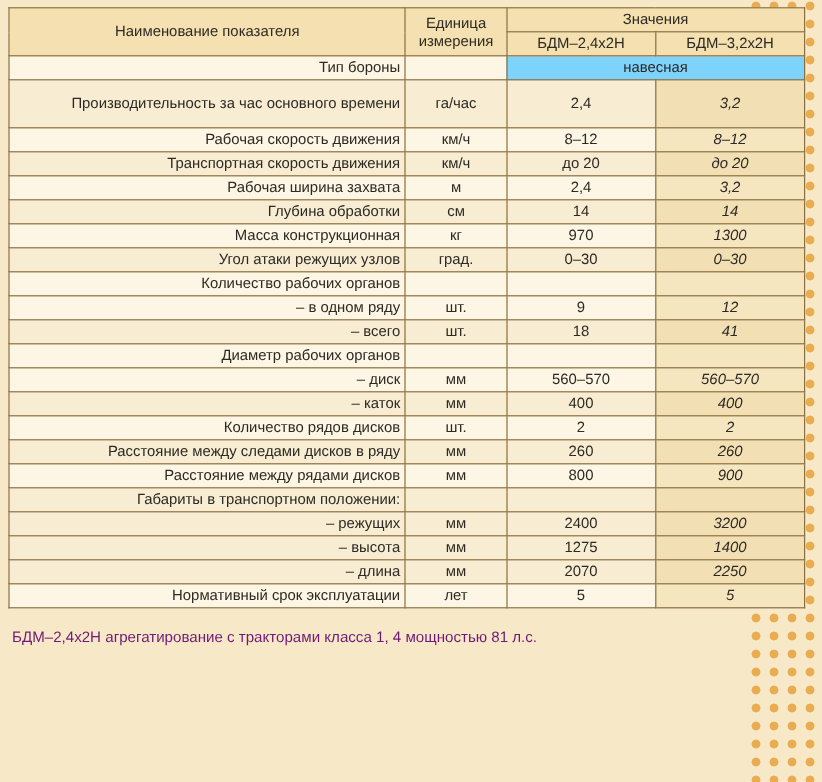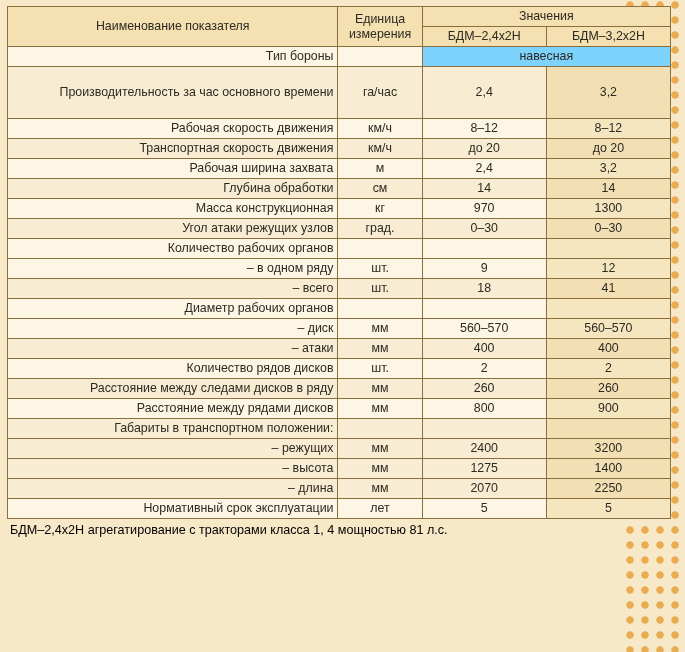--- a/index.html
+++ b/index.html
@@ -69,42 +69,43 @@
   td.name.sub {
     padding-left: 72px;
     margin-left: 22px;
   }
   td.unit, td.val {
     text-align: center;
     background: #fdf6e4;
   }
   td.val2 {
     background: #f6e6c0;
+    font-style: italic;
   }
   td.merged {
     text-align: center;
     background: #7dd3fc;
   }
   tr.alt td.name,
   tr.alt td.unit,
   tr.alt td.val {
     background: #f8edd2;
   }
   tr.alt td.val2 { background: #f2dfb4; }
 
-  .tall { height: 52px; }
+  .tall { height: 40px; }
   .two-line-name {
     line-height: 18px;
   }
   .footnotes {
     position: relative;
     z-index: 1;
-    padding: 3px 10px 0 10px;
+    padding: 16px 10px 0 10px;
     font-size: 12.6px;
-    color: #000000;
+    color: #701a75;
     line-height: 17px;
   }
   .nowrap { white-space: nowrap; }
 </style>
 </head>
 <body>
 
 <div class="dots-layer"></div>
 
 <div class="page">
@@ -212,21 +213,21 @@
       </tr>
 
       <tr>
         <td class="name sub">– диск</td>
         <td class="unit">мм</td>
         <td class="val">560–570</td>
         <td class="val val2">560–570</td>
       </tr>
 
       <tr class="alt">
-        <td class="name sub">– атаки</td>
+        <td class="name sub">– каток</td>
         <td class="unit">мм</td>
         <td class="val">400</td>
         <td class="val val2">400</td>
       </tr>
 
       <tr>
         <td class="name">Количество рядов дисков</td>
         <td class="unit">шт.</td>
         <td class="val">2</td>
         <td class="val val2">2</td>

